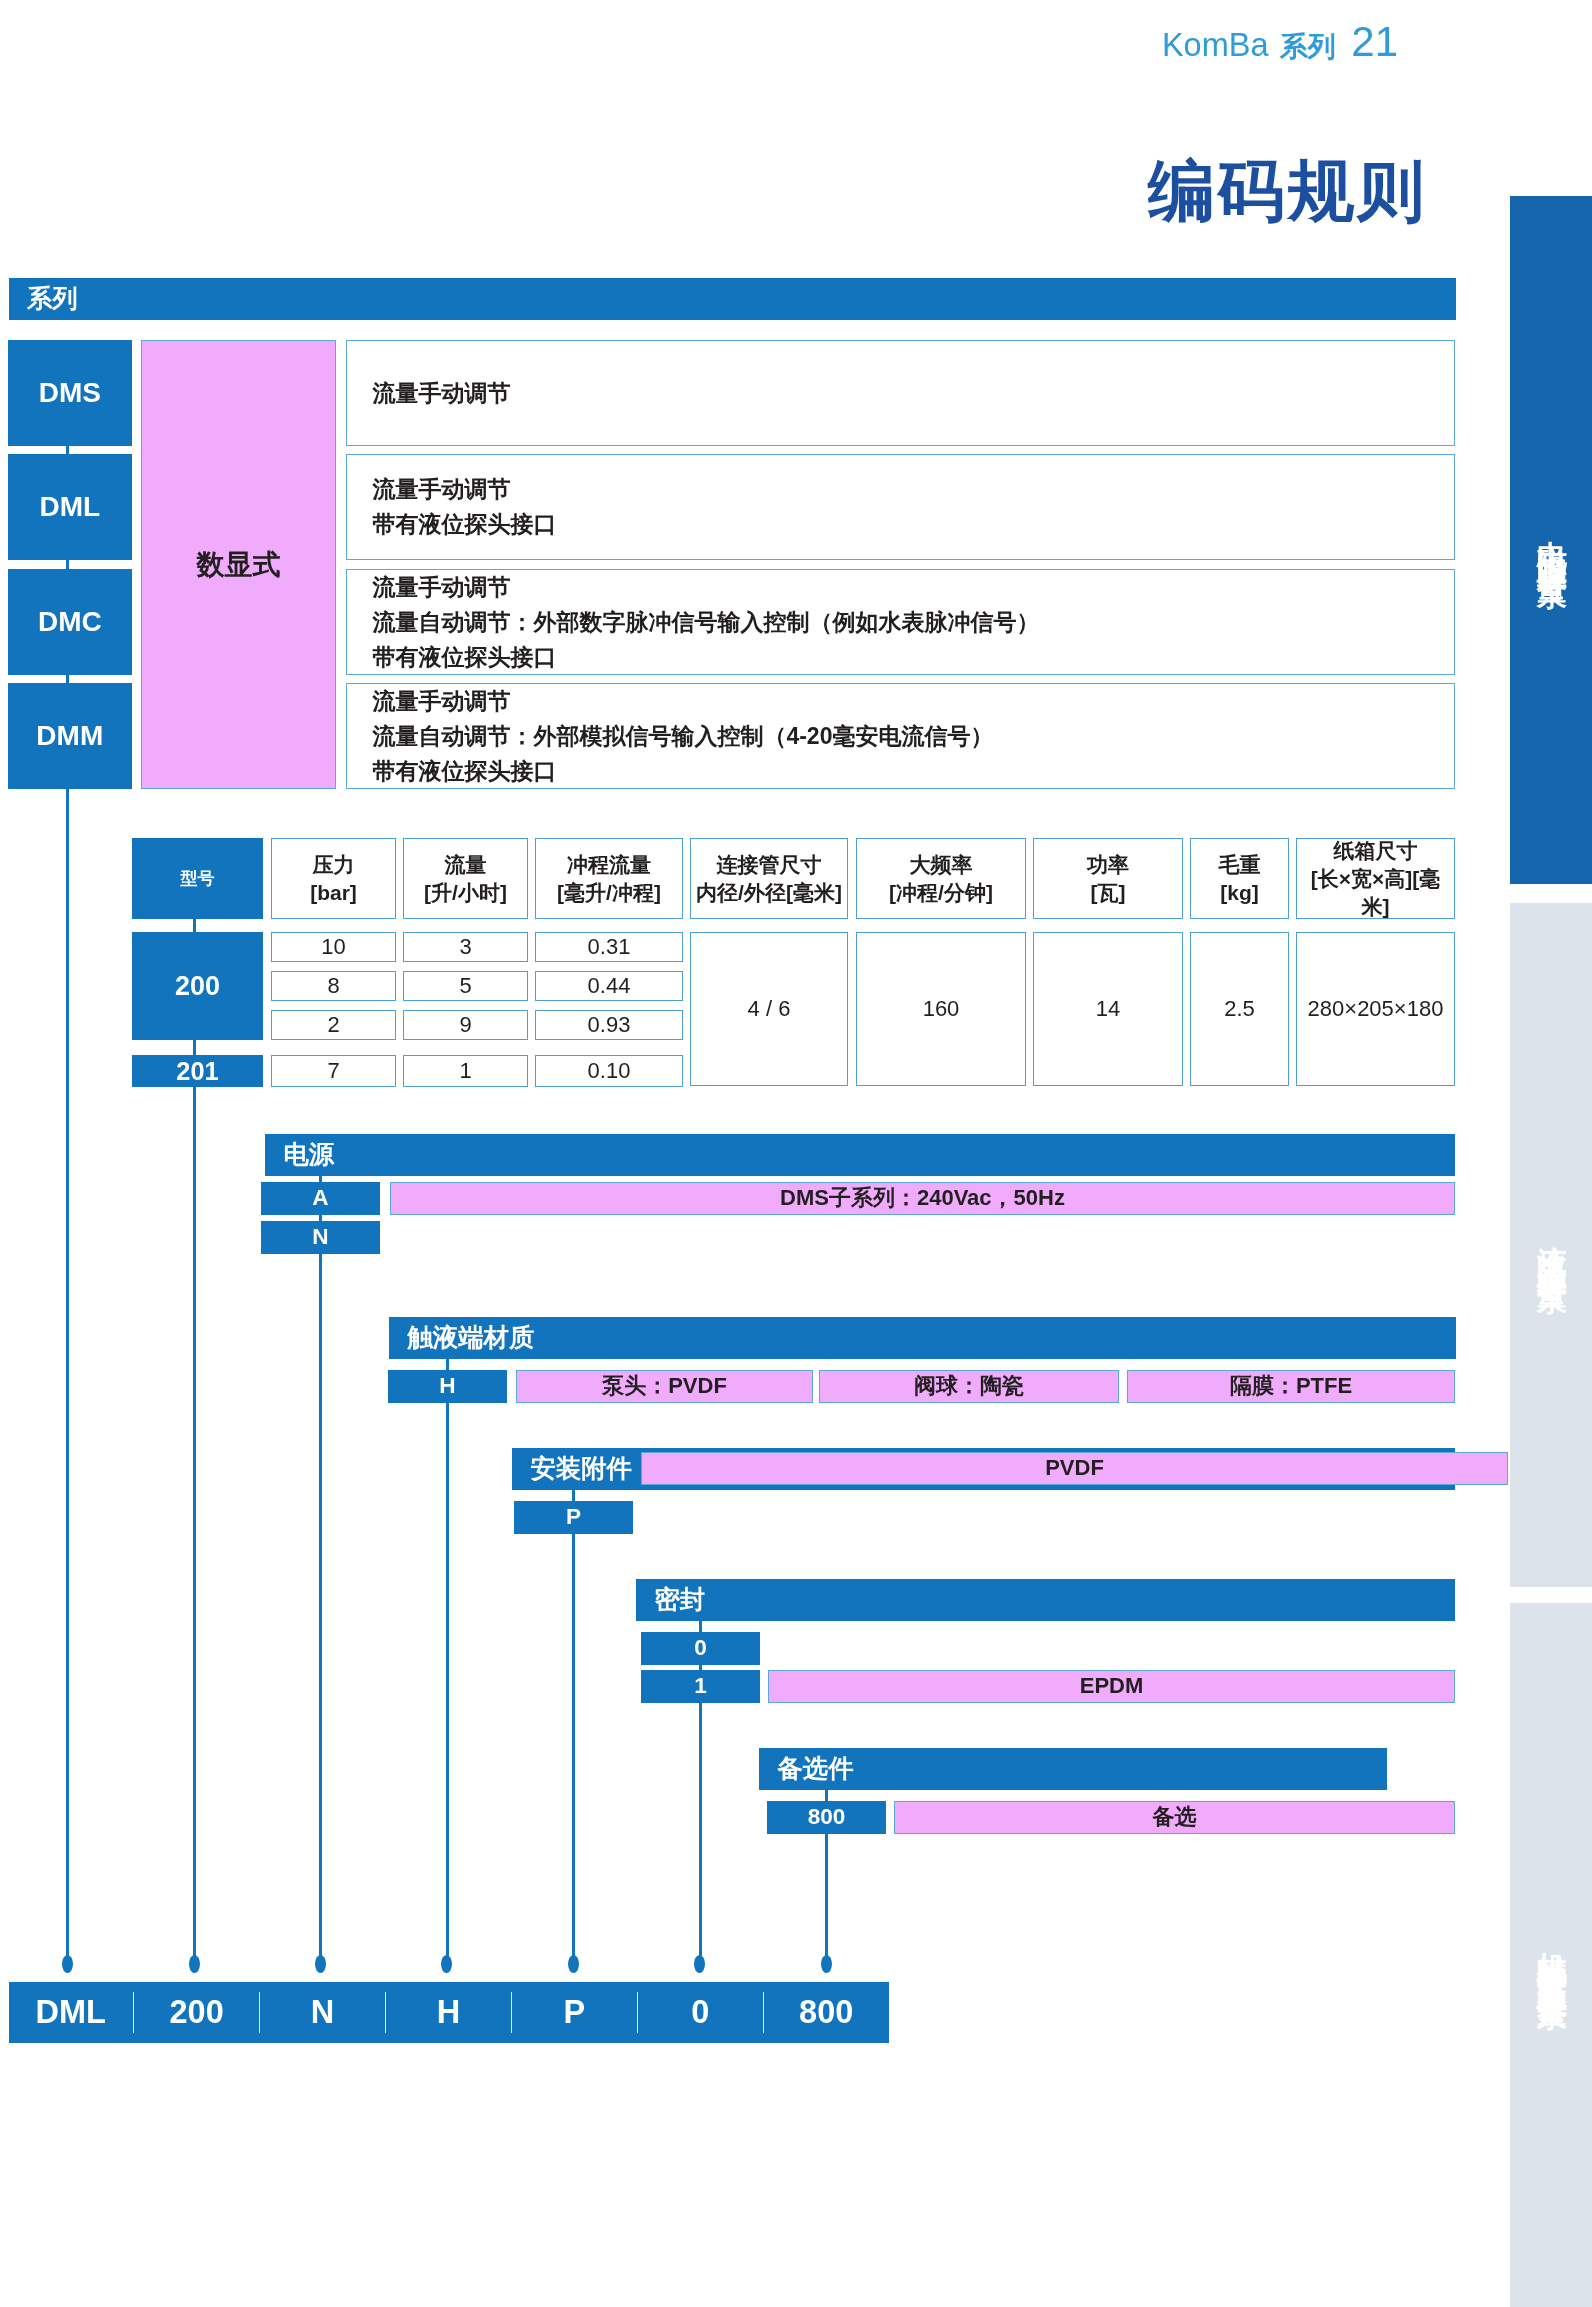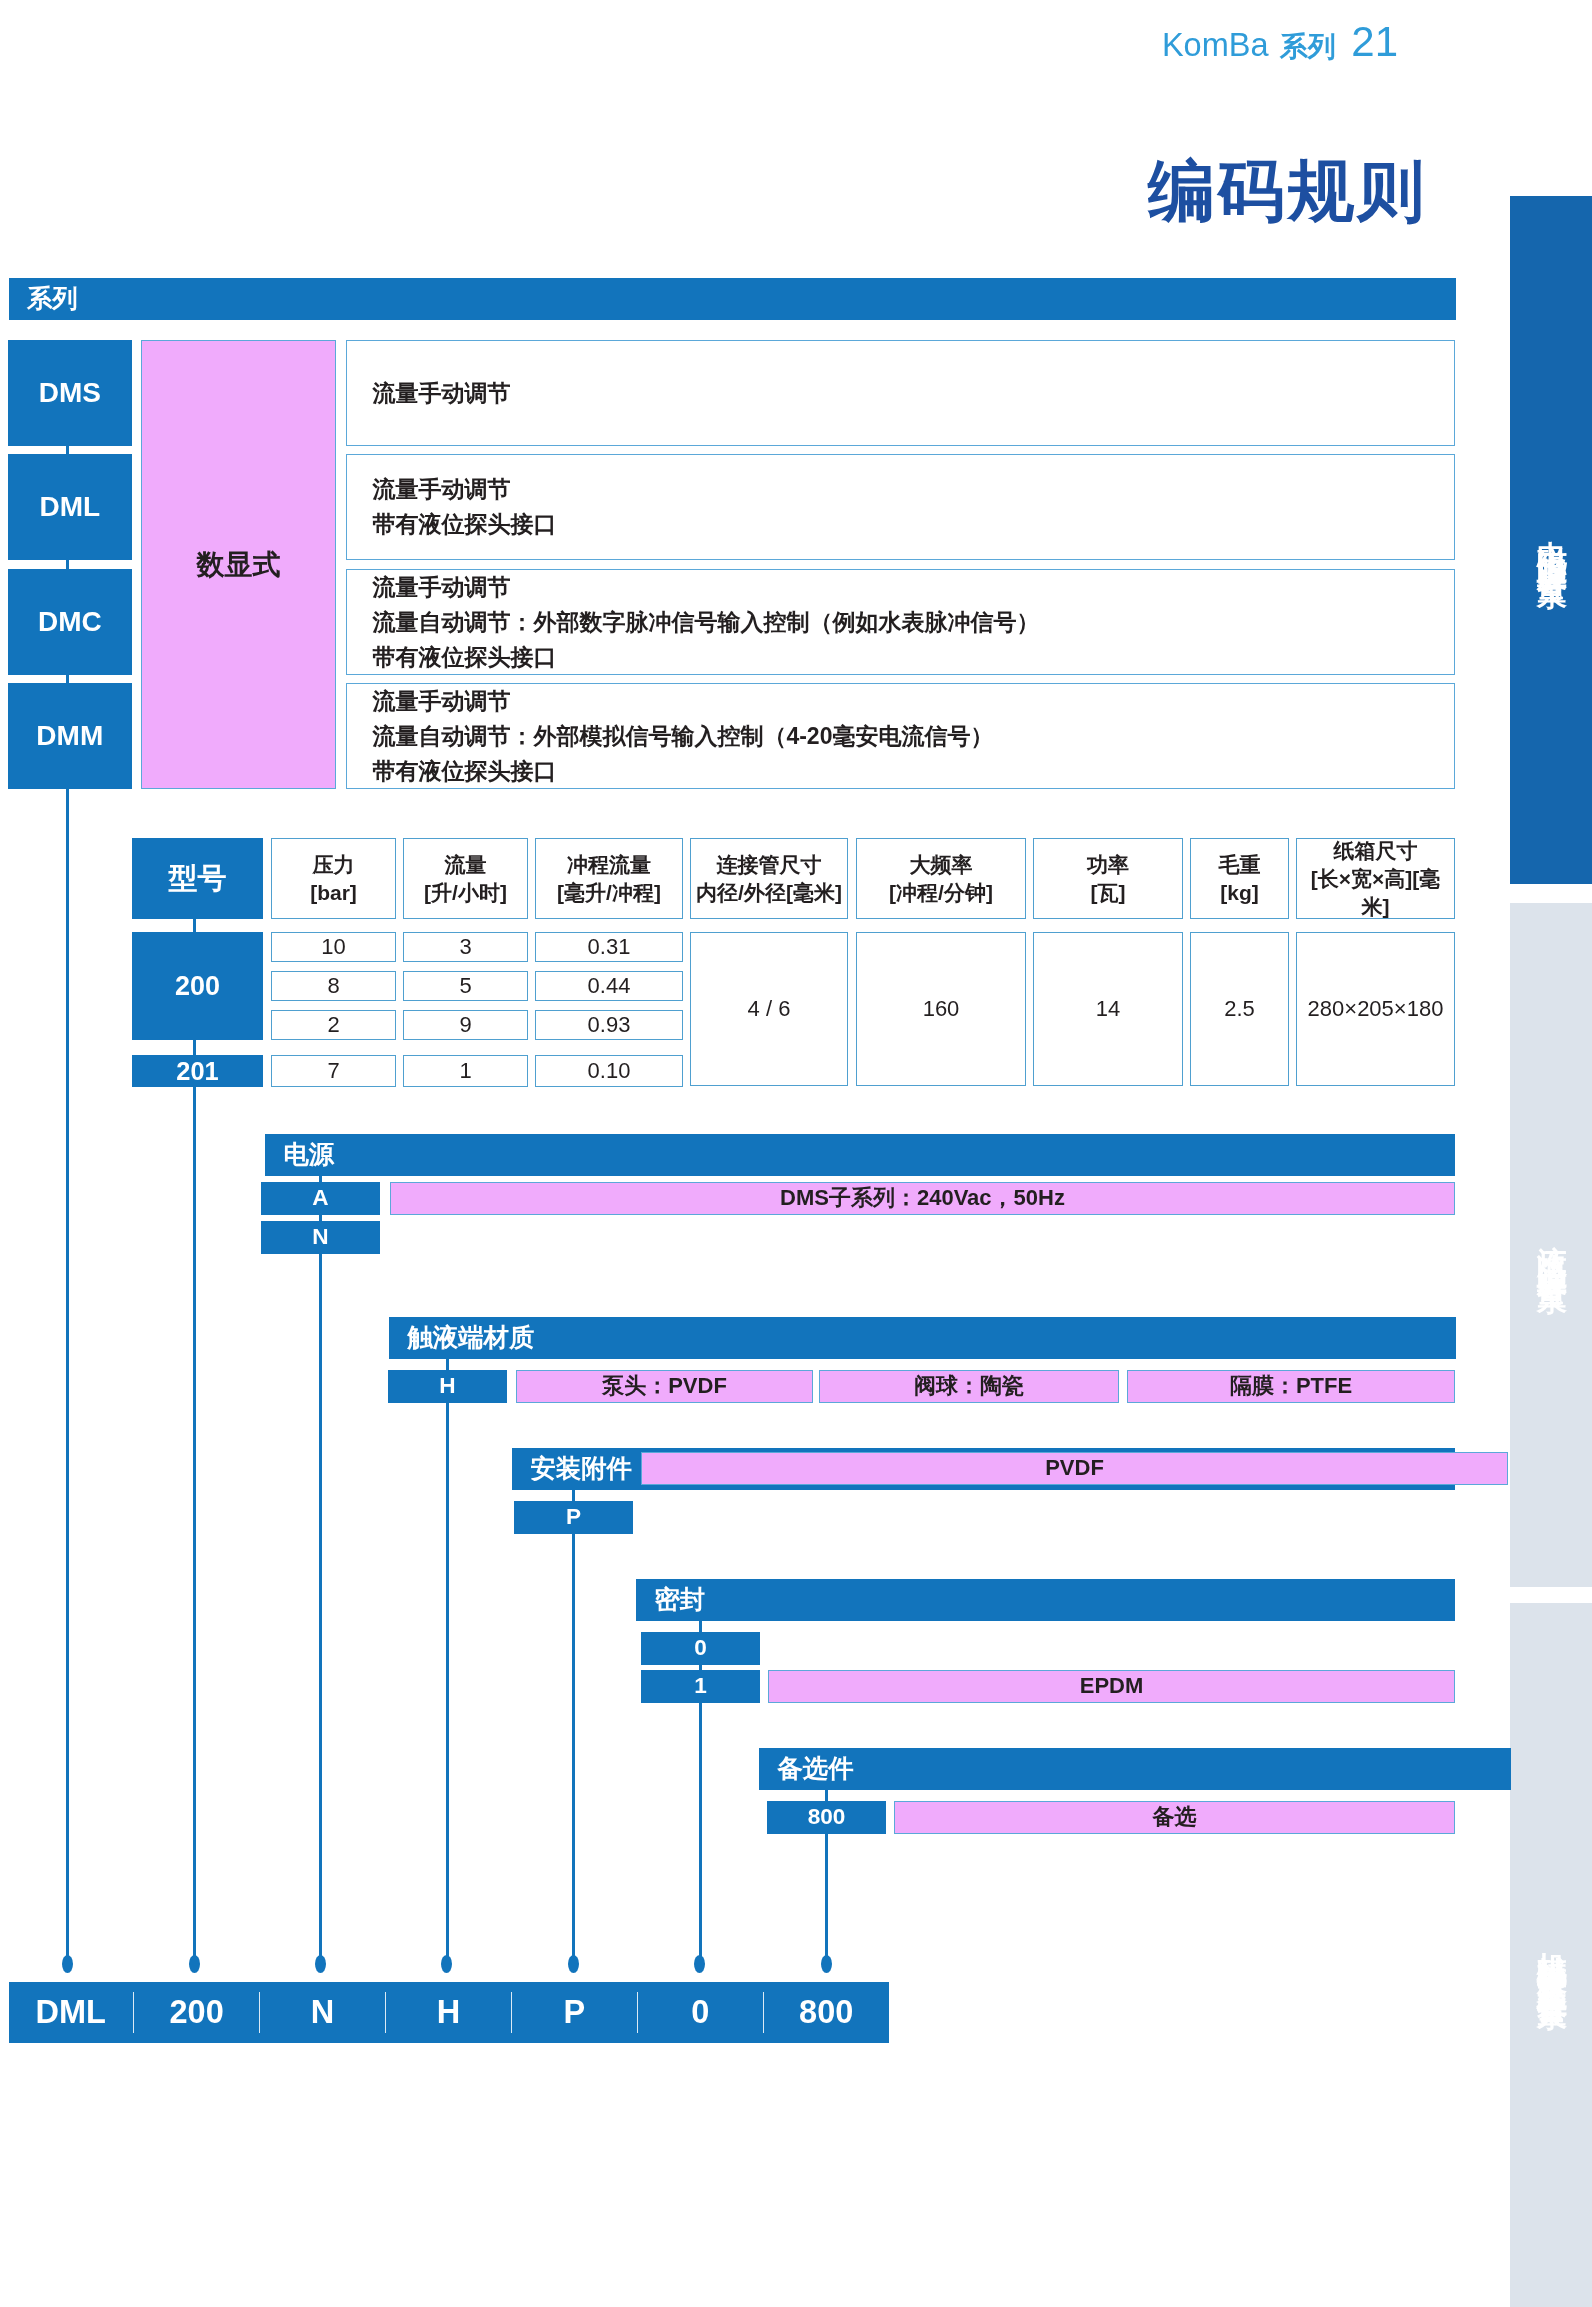--- a/index.html
+++ b/index.html
@@ -92,21 +92,21 @@
     <div>流量手动调节</div>
     <div>流量自动调节：外部数字脉冲信号输入控制（例如水表脉冲信号）</div>
     <div>带有液位探头接口</div>
   </div>
   <div class="abs descbox" style="left:346px;top:683px;width:1109px;height:106px;">
     <div>流量手动调节</div>
     <div>流量自动调节：外部模拟信号输入控制（4-20毫安电流信号）</div>
     <div>带有液位探头接口</div>
   </div>
 
-  <div class="abs block" style="left:132px;top:838px;width:131px;height:81px;font-size:29px;">型号</div>
+  <div class="abs block" style="left:132px;top:838px;width:131px;height:81px;font-size:17px;">型号</div>
 
   <div class="abs thcell" style="left:271px;top:838px;width:125px;height:81px;">
     <div>压力</div>
     <div>[bar]</div>
   </div>
   <div class="abs thcell" style="left:403px;top:838px;width:125px;height:81px;">
     <div>流量</div>
     <div>[升/小时]</div>
   </div>
   <div class="abs thcell" style="left:535px;top:838px;width:148px;height:81px;">
@@ -170,21 +170,21 @@
 
   <div class="abs bluebar" style="left:512px;top:1448px;width:943px;height:42px;">安装附件</div>
   <div class="abs block" style="left:514px;top:1501px;width:119px;height:32.5px;font-size:22.6px;">P</div>
   <div class="abs obox" style="left:641px;top:1452px;width:867px;height:32.5px;">PVDF</div>
 
   <div class="abs bluebar" style="left:636px;top:1579px;width:819px;height:42px;">密封</div>
   <div class="abs block" style="left:641px;top:1632px;width:119px;height:32.5px;font-size:22.6px;">0</div>
   <div class="abs block" style="left:641px;top:1670px;width:119px;height:32.5px;font-size:22.6px;">1</div>
   <div class="abs obox" style="left:768px;top:1670px;width:687px;height:32.5px;">EPDM</div>
 
-  <div class="abs bluebar" style="left:759px;top:1748px;width:752px;height:42px;">备选件</div>
+  <div class="abs bluebar" style="left:759px;top:1748px;width:628px;height:42px;">备选件</div>
   <div class="abs block" style="left:767px;top:1801px;width:119px;height:32.5px;font-size:22.6px;">800</div>
   <div class="abs obox" style="left:894px;top:1801px;width:561px;height:32.5px;">备选</div>
 
   <div class="abs codebar" style="left:8.5px;top:1982px;width:880px;height:61px;">
     <div class="codeseg">DML</div>
     <div class="codediv"></div>
     <div class="codeseg">200</div>
     <div class="codediv"></div>
     <div class="codeseg">N</div>
     <div class="codediv"></div>

